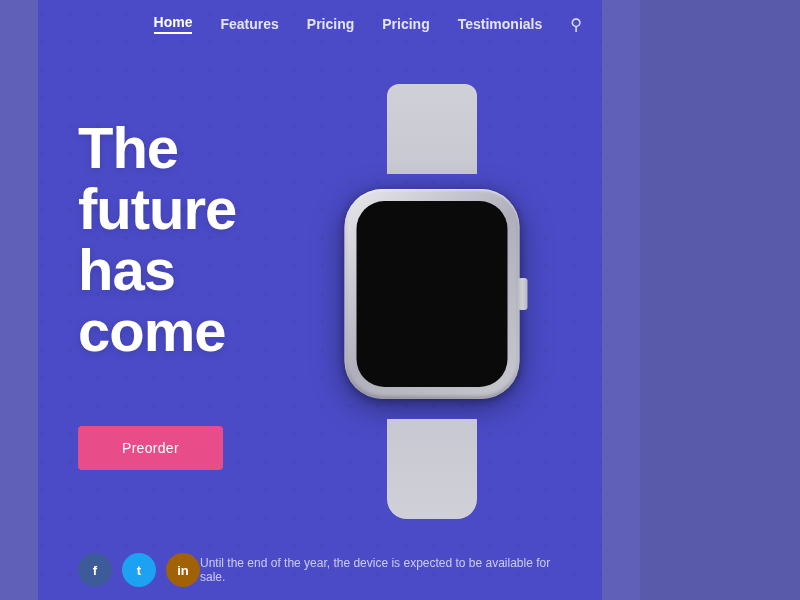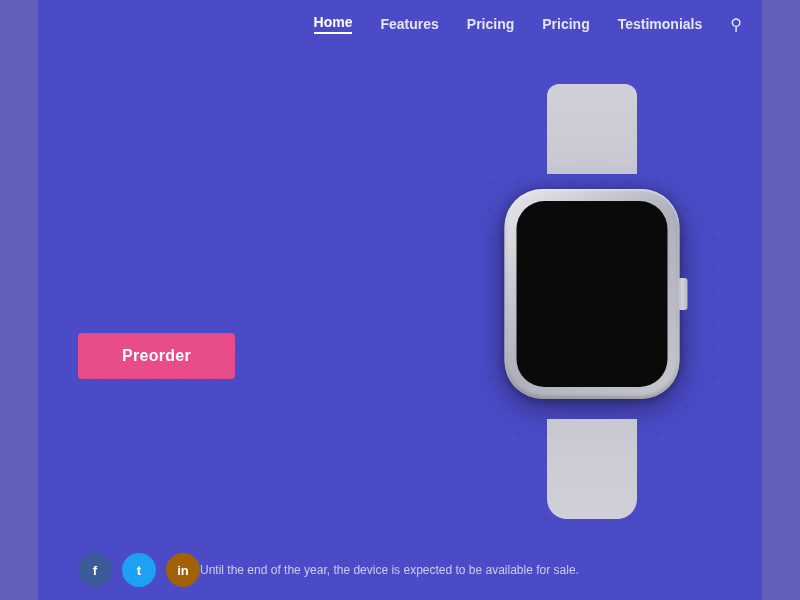--- a/index.html
+++ b/index.html
@@ -6,21 +6,21 @@
 
     body {
       width: 800px;
       height: 600px;
       overflow: hidden;
       font-family: 'Arial', sans-serif;
       background: #5a5aaa;
     }
 
     .page-wrapper {
-      width: 800px;
+      width: 640px;
       height: 600px;
       position: relative;
       background: #4b4bc8;
       overflow: hidden;
     }
 
     
     .dot-pattern {
       position: absolute;
       inset: 0;
@@ -118,22 +118,22 @@
       max-width: 280px;
       margin-bottom: 32px;
     }
 
     .preorder-btn {
       background: #e84d8a;
       color: #fff;
       border: none;
       border-radius: 4px;
       padding: 14px 44px;
-      font-size: 16px;
-      font-weight: 700;
+      font-size: 14px;
+      font-weight: 400;
       cursor: pointer;
       letter-spacing: 0.3px;
       margin-top: 44px;
     }
 
     
     .hero-image {
       flex: 0 0 340px;
       height: 400px;
       position: relative;
@@ -271,21 +271,22 @@
       <a class="nav-link">Features</a>
       <a class="nav-link">Pricing</a>
       <a class="nav-link">Pricing</a>
       <a class="nav-link">Testimonials</a>
       <span class="search-icon-nav">⚲</span>
     </nav>
 
     <div class="hero">
       <div class="hero-text">
         <h1 class="hero-title">
-          <br>
+          <span>The future</span><br>
+          <span>has come</span>
         </h1>
         <button class="preorder-btn">Preorder</button>
       </div>
 
       <div class="hero-image">
         <div class="watch-container">
           <div class="band-top"></div>
           <div class="watch-body">
             <div class="watch-case">
               <div class="watch-screen"></div>

